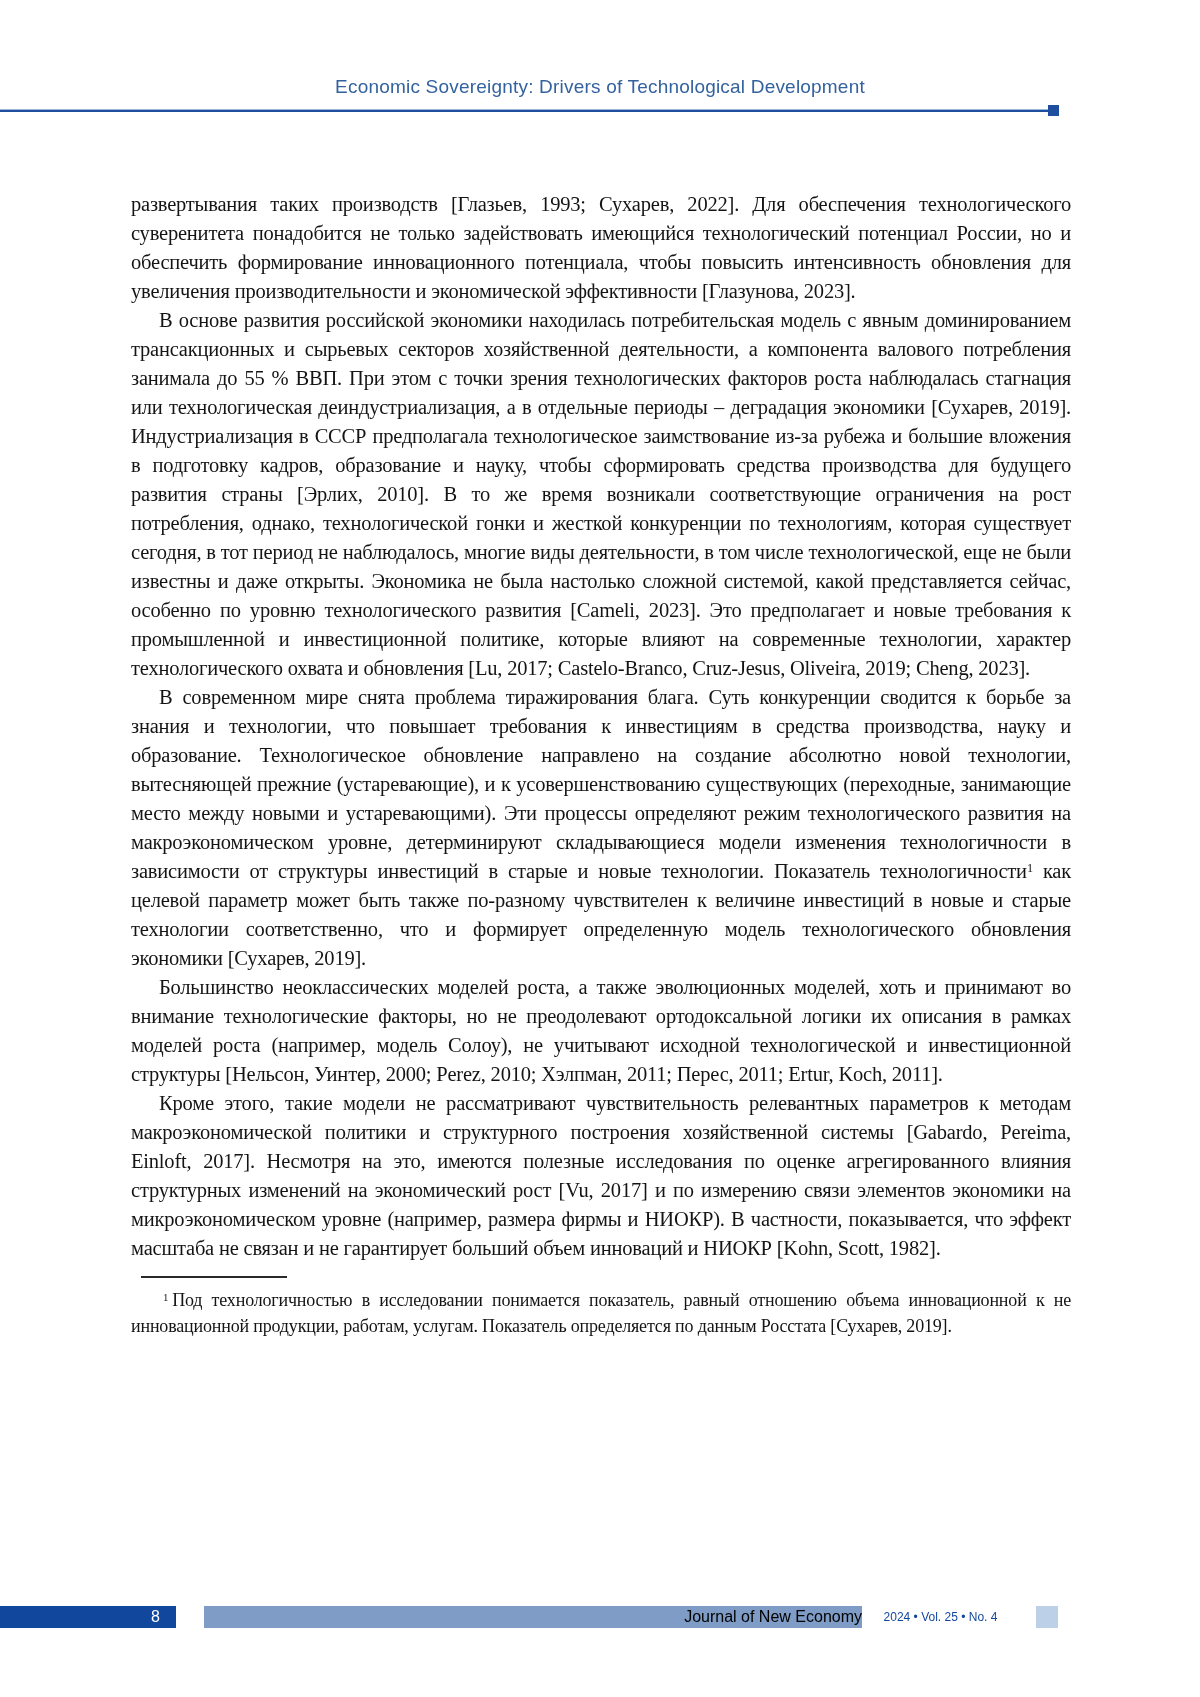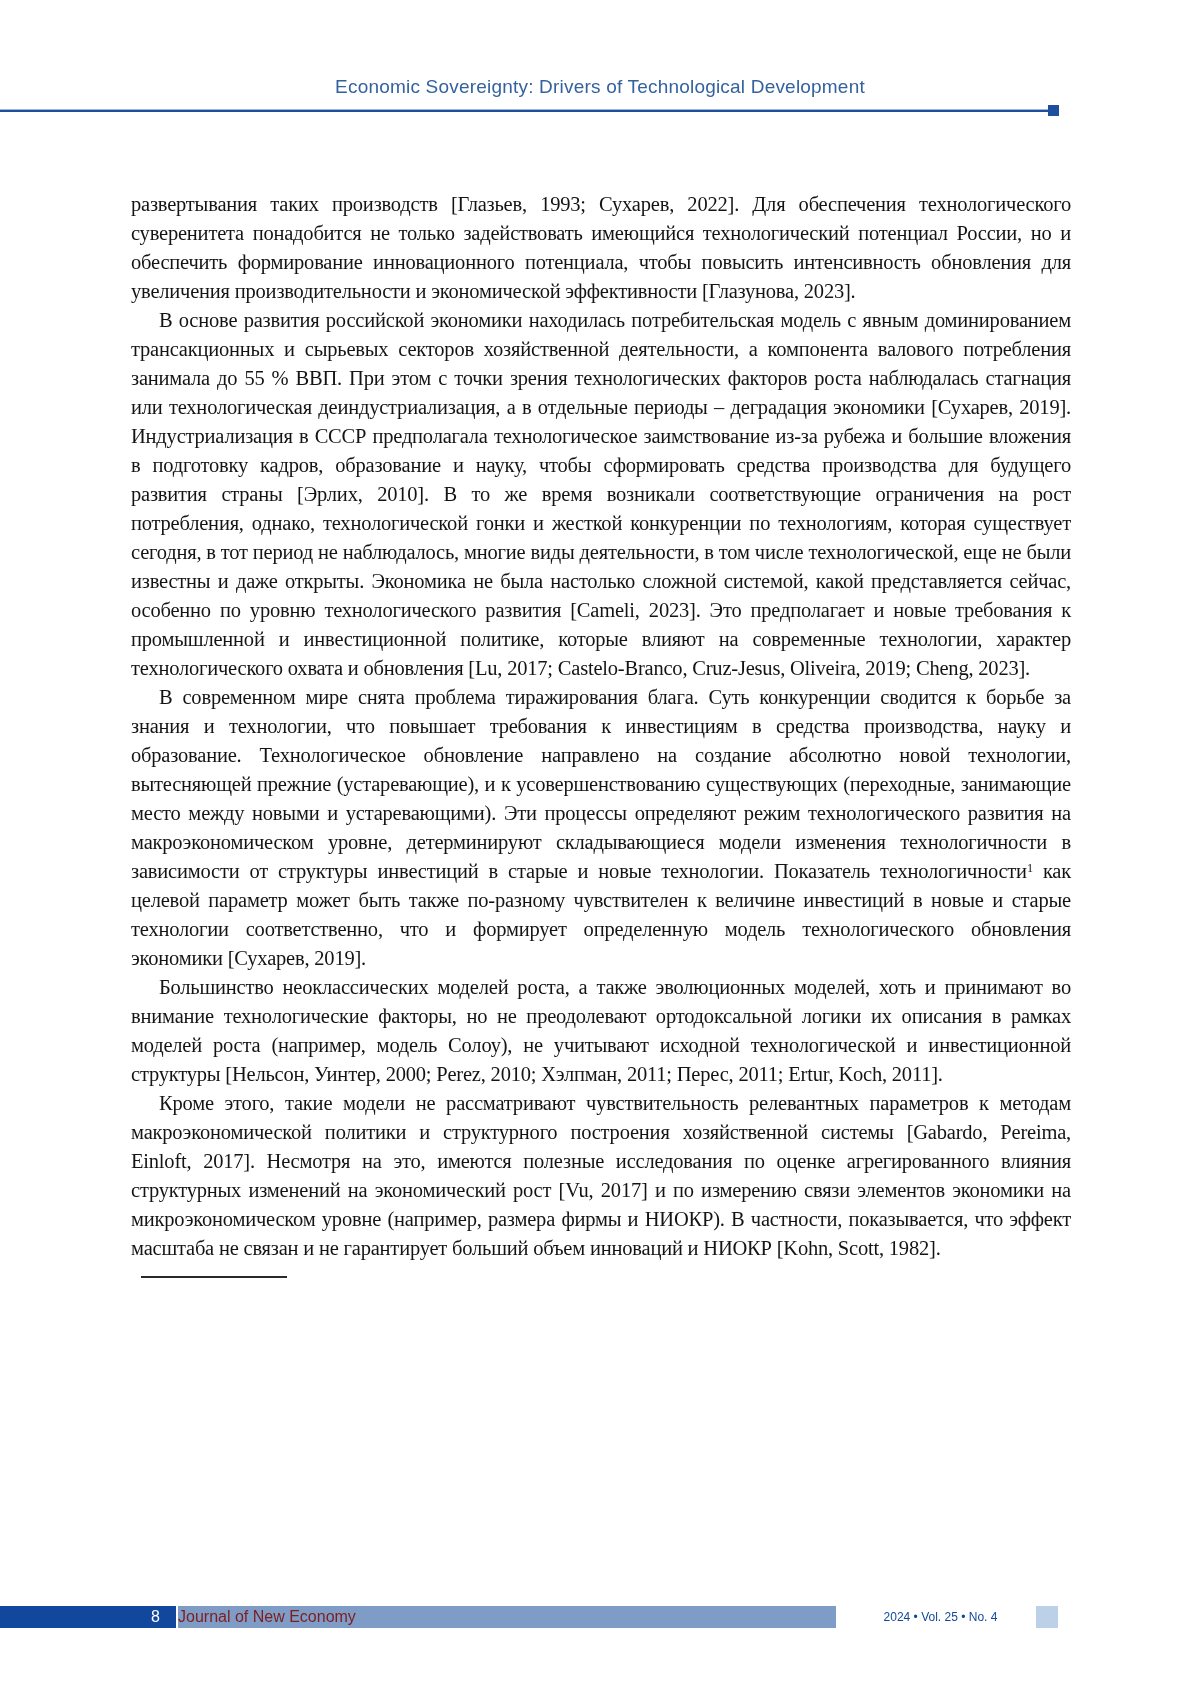--- a/index.html
+++ b/index.html
@@ -100,30 +100,30 @@
     padding-right: 16px;
     background: #12479e;
     color: #ffffff;
     font-family: "Liberation Sans", sans-serif;
     font-size: 16px;
     line-height: 22px;
     text-align: right;
   }
   .journal-bar {
     position: absolute;
-    left: 178px;
+    left: 204px;
     top: 1606px;
     width: 658px;
     height: 22px;
     background: #7e9cc6;
-    color: #7f1d1d;
+    color: #000000;
     font-family: "Liberation Sans", sans-serif;
     font-size: 16px;
     line-height: 22px;
-    text-align: left;
+    text-align: right;
   }
   .issue-info {
     position: absolute;
     left: 844px;
     top: 1606px;
     width: 193px;
     height: 22px;
     color: #12479e;
     font-family: "Liberation Sans", sans-serif;
     font-size: 12px;
@@ -151,20 +151,21 @@
 
   <main class="content" lang="ru">
     <p class="para no-indent">развертывания таких производств [Глазьев, 1993; Сухарев, 2022]. Для обеспечения технологического суверенитета понадобится не только задействовать имеющийся технологический потенциал России, но и обеспечить формирование инновационного потенциала, чтобы повысить интенсивность обновления для увеличения производительности и экономической эффективности [Глазунова, 2023].</p>
     <p class="para">В основе развития российской экономики находилась потребительская модель с явным доминированием трансакционных и сырьевых секторов хозяйственной деятельности, а компонента валового потребления занимала до 55 % ВВП. При этом с точки зрения технологических факторов роста наблюдалась стагнация или технологическая деиндустриализация, а в отдельные периоды – деградация экономики [Сухарев, 2019]. Индустриализация в СССР предполагала технологическое заимствование из-за рубежа и большие вложения в подготовку кадров, образование и науку, чтобы сформировать средства производства для будущего развития страны [Эрлих, 2010]. В то же время возникали соответствующие ограничения на рост потребления, однако, технологической гонки и жесткой конкуренции по технологиям, которая существует сегодня, в тот период не наблюдалось, многие виды деятельности, в том числе технологической, еще не были известны и даже открыты. Экономика не была настолько сложной системой, какой представляется сейчас, особенно по уровню технологического развития [Cameli, 2023]. Это предполагает и новые требования к промышленной и инвестиционной политике, которые влияют на современные технологии, характер технологического охвата и обновления [Lu, 2017; Castelo-Branco, Cruz-Jesus, Oliveira, 2019; Cheng, 2023].</p>
     <p class="para"><span>В современном мире снята проблема тиражирования блага. Суть конкуренции сводится к борьбе за знания и технологии, что повышает требования к инвестициям в средства производства, науку и образование. Технологическое обновление направлено на создание абсолютно новой технологии, вытесняющей прежние (устаревающие), и к усовершенствованию существующих (переходные, занимающие место между новыми и устаревающими). Эти процессы определяют режим технологического развития на макроэкономическом уровне, детерминируют складывающиеся модели изменения технологичности в зависимости от структуры инвестиций в старые и новые технологии. Показатель технологичности</span><sup class="sup-ref">1</sup><span> как целевой параметр может быть также по-разному чувствителен к величине инвестиций в новые и старые технологии соответственно, что и формирует определенную модель технологического обновления экономики [Сухарев, 2019].</span></p>
     <p class="para">Большинство неоклассических моделей роста, а также эволюционных моделей, хоть и принимают во внимание технологические факторы, но не преодолевают ортодоксальной логики их описания в рамках моделей роста (например, модель Солоу), не учитывают исходной технологической и инвестиционной структуры [Нельсон, Уинтер, 2000; Perez, 2010; Хэлпман, 2011; Перес, 2011; Ertur, Koch, 2011].</p>
     <p class="para">Кроме этого, такие модели не рассматривают чувствительность релевантных параметров к методам макроэкономической политики и структурного построения хозяйственной системы [Gabardo, Pereima, Einloft, 2017]. Несмотря на это, имеются полезные исследования по оценке агрегированного влияния структурных изменений на экономический рост [Vu, 2017] и по измерению связи элементов экономики на микроэкономическом уровне (например, размера фирмы и НИОКР). В частности, показывается, что эффект масштаба не связан и не гарантирует больший объем инноваций и НИОКР [Kohn, Scott, 1982].</p>
 
     <section class="footnote-area">
       <div class="footnote-rule"></div>
+      <p class="footnote-text"><sup class="sup-ref">1</sup><span>Под технологичностью в исследовании понимается показатель, равный отношению объема инновационной к не инновационной продукции, работам, услугам. Показатель определяется по данным Росстата [Сухарев, 2019].</span></p>
     </section>
   </main>
 
   <div class="page-number-box">8</div>
   <div class="journal-bar">Journal of New Economy</div>
   <div class="issue-info">2024 • Vol. 25 • No. 4</div>
   <div class="footer-square"></div>
 
 </div>
 

